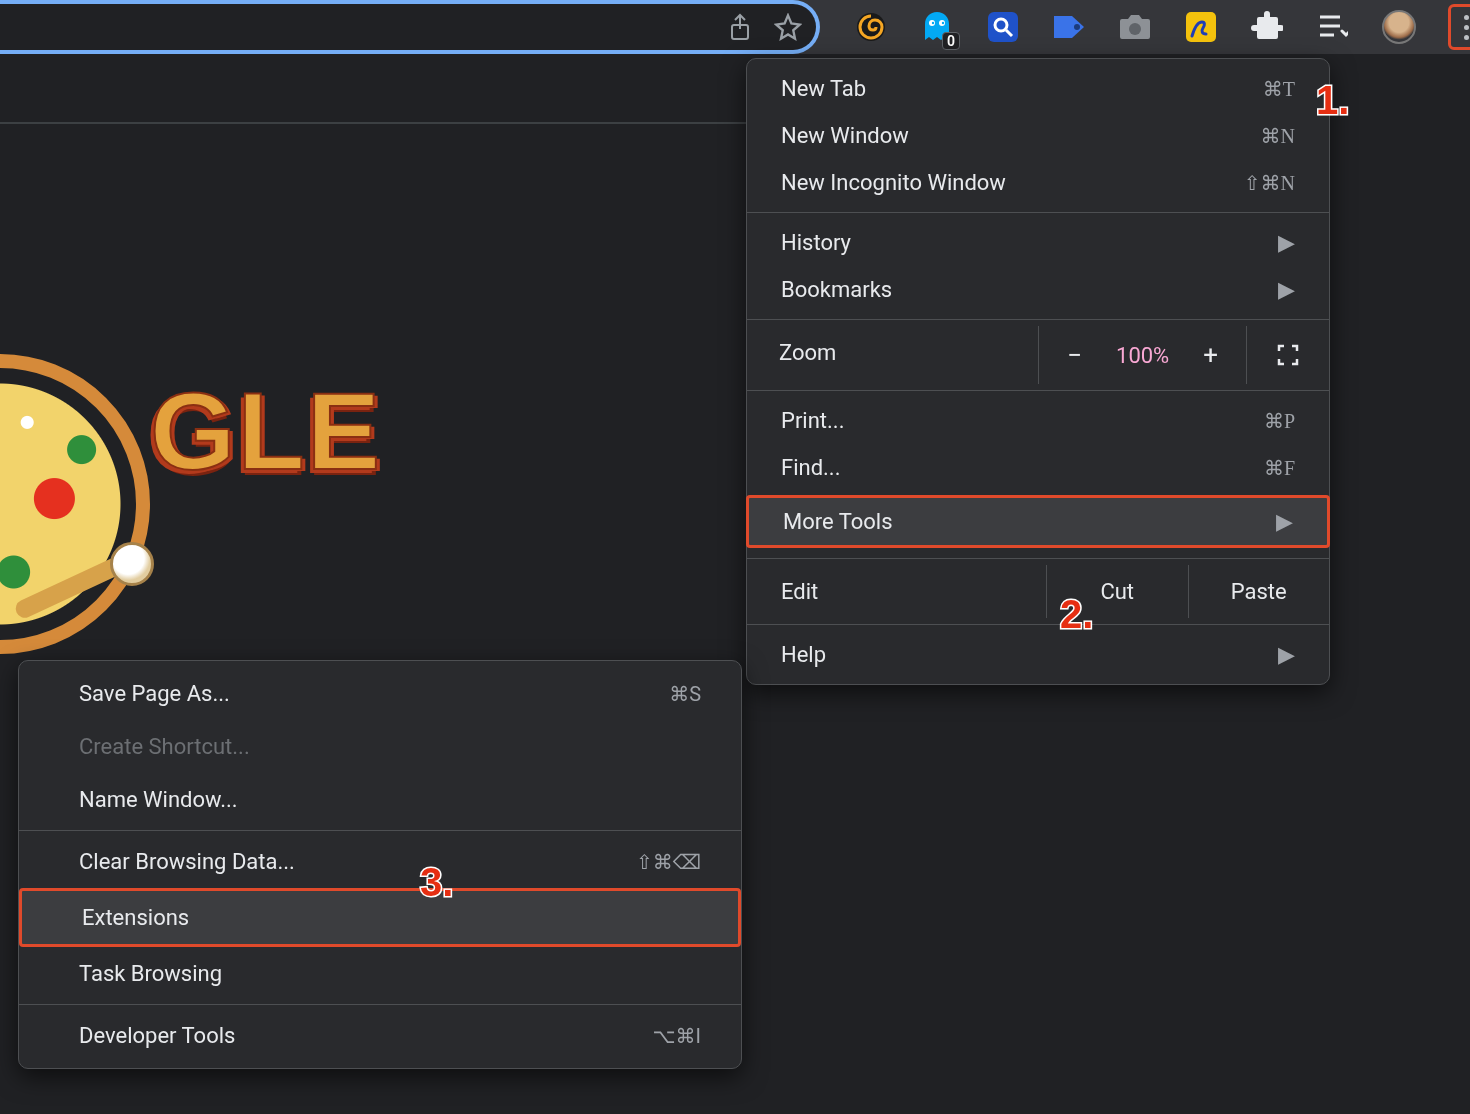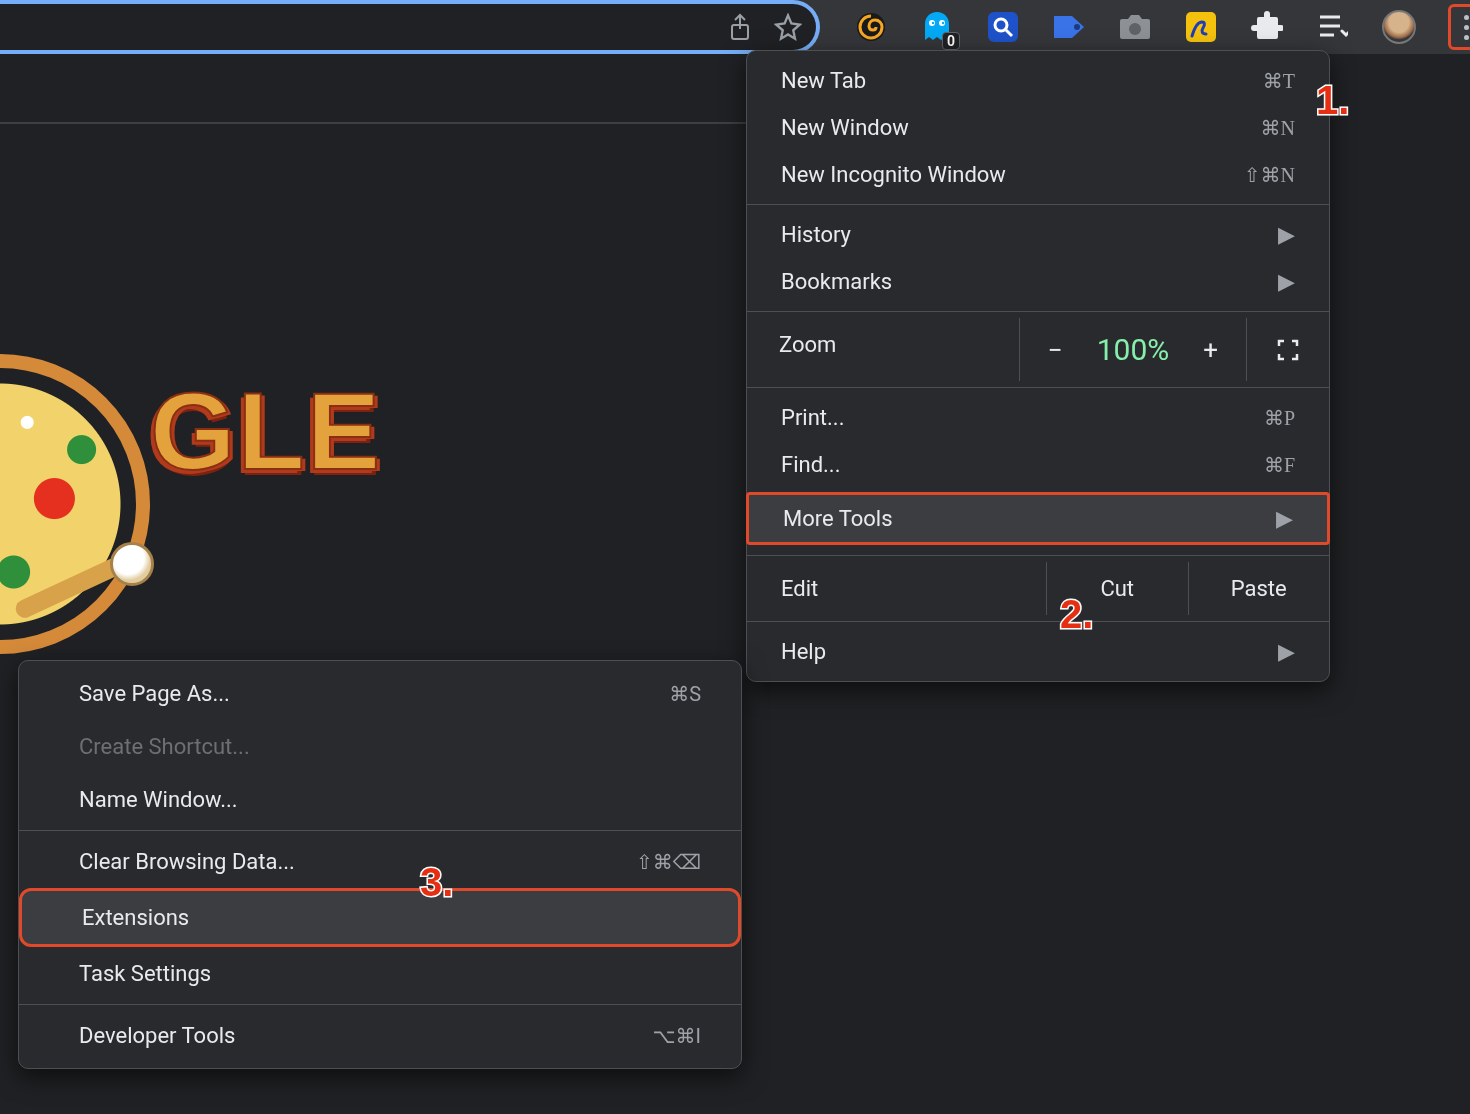--- a/index.html
+++ b/index.html
@@ -69,60 +69,60 @@
   }
   .letterset{position:absolute;left:150px;top:52px;display:flex;gap:4px;font-weight:800;font-size:110px;line-height:1;letter-spacing:-2px;}
   .letterset span{
     font-family:"Arial Black",Impact,sans-serif;
     color:#e4a23d;
     text-shadow:-4px 4px 0 #b23a1c,4px 2px 0 #b23a1c,0 6px 0 #7a2310;
     -webkit-text-stroke:2px #8a2f12;
   }
   
   .menu-main{
-    position:absolute;top:50px;left:746px;width:584px;
+    position:absolute;top:58px;left:746px;width:584px;
     background:#292a2d;border:1px solid #4d4f52;border-radius:10px;
     box-shadow:0 8px 24px rgba(0,0,0,.6);
     font-size:22px;
   }
   .mm-sec{padding:6px 0;border-bottom:1px solid #4d4f52;}
   .mm-sec:last-child{border-bottom:none;}
   .mm-row{
     display:flex;align-items:center;justify-content:space-between;
     padding:11px 34px;white-space:nowrap;position:relative;
   }
   .mm-row.hover{background:#3c3d40;}
   .mm-row.hl{border:3px solid #e04a2b;border-radius:4px;margin:4px -1px;}
   .mm-hint{color:#9ea2a8;font-size:20px;font-family:-apple-system;}
   .mm-arrow{color:#9ea2a8;}
   .zoom-row{display:flex;align-items:stretch;}
   .zoom-row .zlabel{flex:1;padding:14px 32px;border-right:1px solid #4d4f52;}
   .zoom-row .zctl{display:flex;align-items:center;gap:34px;padding:14px 28px;border-right:1px solid #4d4f52;}
-  .zoom-row .zctl span{color:#86efac;font-size:30px;}
+  .zoom-row .zctl span{color:#f9a8d4;font-size:22px;}
   .zoom-row .zctl .pm{color:#e8eaed;font-size:26px;font-weight:400;}
   .zoom-row .fs{padding:14px 30px;display:flex;align-items:center;}
   .edit-row{display:flex;align-items:center;}
   .edit-row>div{padding:14px 0;text-align:center;border-right:1px solid #4d4f52;}
   .edit-row>div:last-child{border-right:none;}
   .edit-row .elabel{width:300px;text-align:left;padding-left:34px;}
   .edit-row .ecell{flex:1;}
   
   .menu-sub{
     position:absolute;top:660px;left:18px;width:724px;
     background:#292a2d;border:1px solid #4d4f52;border-radius:10px;
     box-shadow:0 8px 24px rgba(0,0,0,.6);
     font-size:22px;padding:6px 0;
   }
   .ms-row{
     display:flex;align-items:center;justify-content:space-between;
     padding:14px 40px 14px 60px;
   }
   .ms-row.disabled{color:#6c6f73;}
   .ms-row.hover{background:#3c3d40;}
-  .ms-row.hl{border:3px solid #e04a2b;border-radius:12px;}
+  .ms-row.hl{border:3px solid #e04a2b;border-radius:4px;}
   .ms-divider{height:1px;background:#4d4f52;margin:4px 0;}
   .ms-hint{color:#9ea2a8;font-size:20px;}
   
   .callout{
     position:absolute;color:#e62e12;font-weight:900;font-size:40px;
     -webkit-text-stroke:3px #fff;paint-order:stroke fill;
     font-family:"Arial Black",Impact,sans-serif;
   }
 </style>
 </head>
@@ -304,21 +304,21 @@
   </div>
   <div class="ms-divider"></div>
   <div class="ms-row">
     <span>Clear Browsing Data...</span>
     <span class="ms-hint">⇧⌘⌫</span>
   </div>
   <div class="ms-row hover hl">
     <span>Extensions</span>
   </div>
   <div class="ms-row">
-    <span>Task Settings</span>
+    <span>Task Browsing</span>
   </div>
   <div class="ms-divider"></div>
   <div class="ms-row">
     <span>Developer Tools</span>
     <span class="ms-hint">⌥⌘I</span>
   </div>
 </div>
 
 <div class="callout" style="left:1316px;top:78px;">1.</div>
 <div class="callout" style="left:1060px;top:592px;">2.</div>

